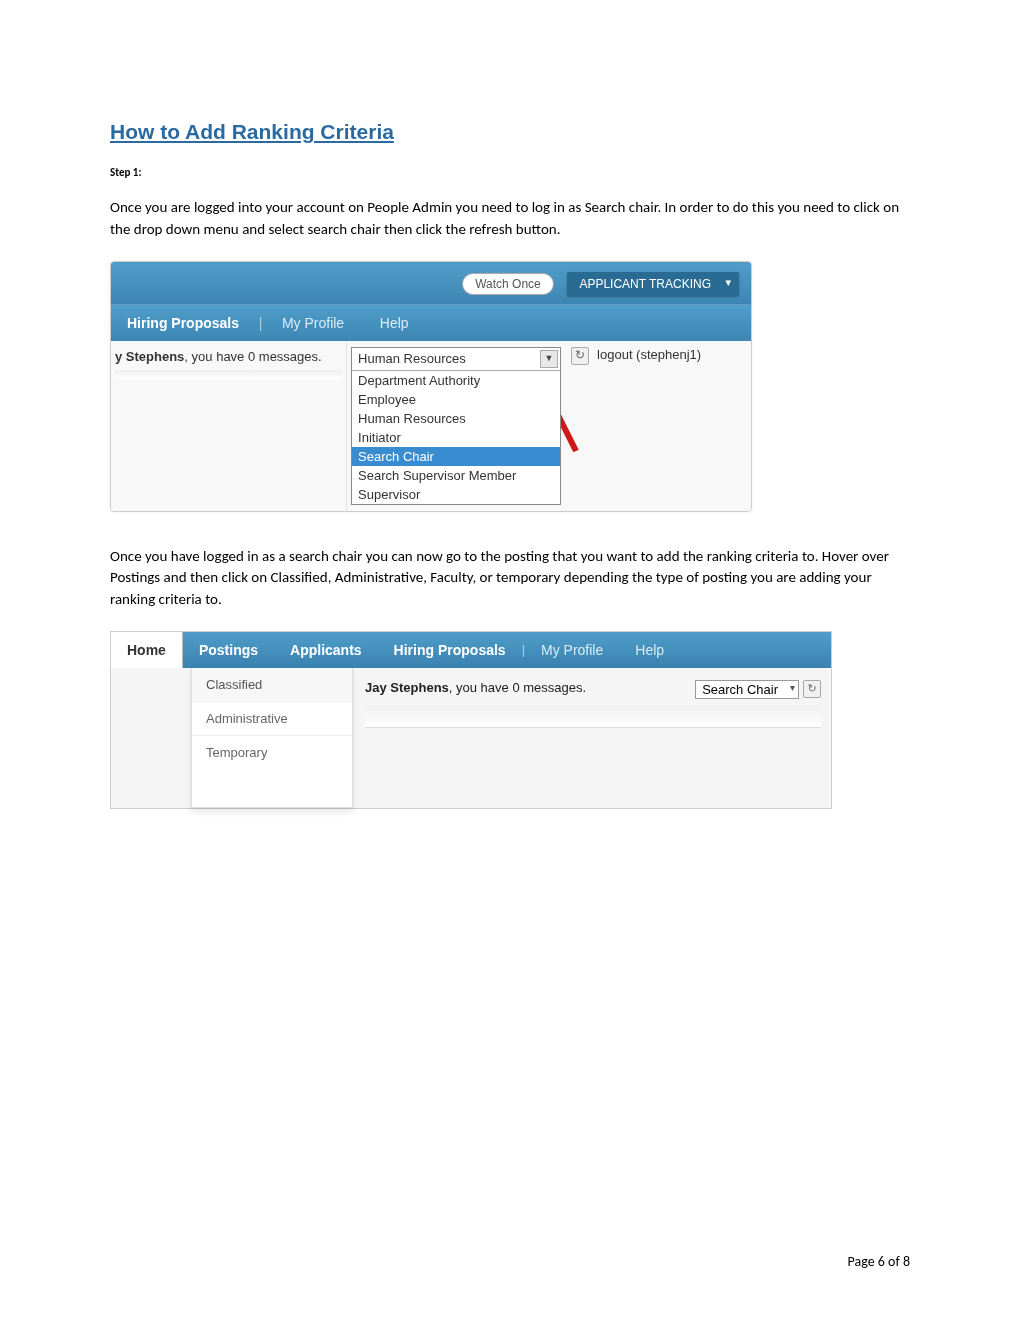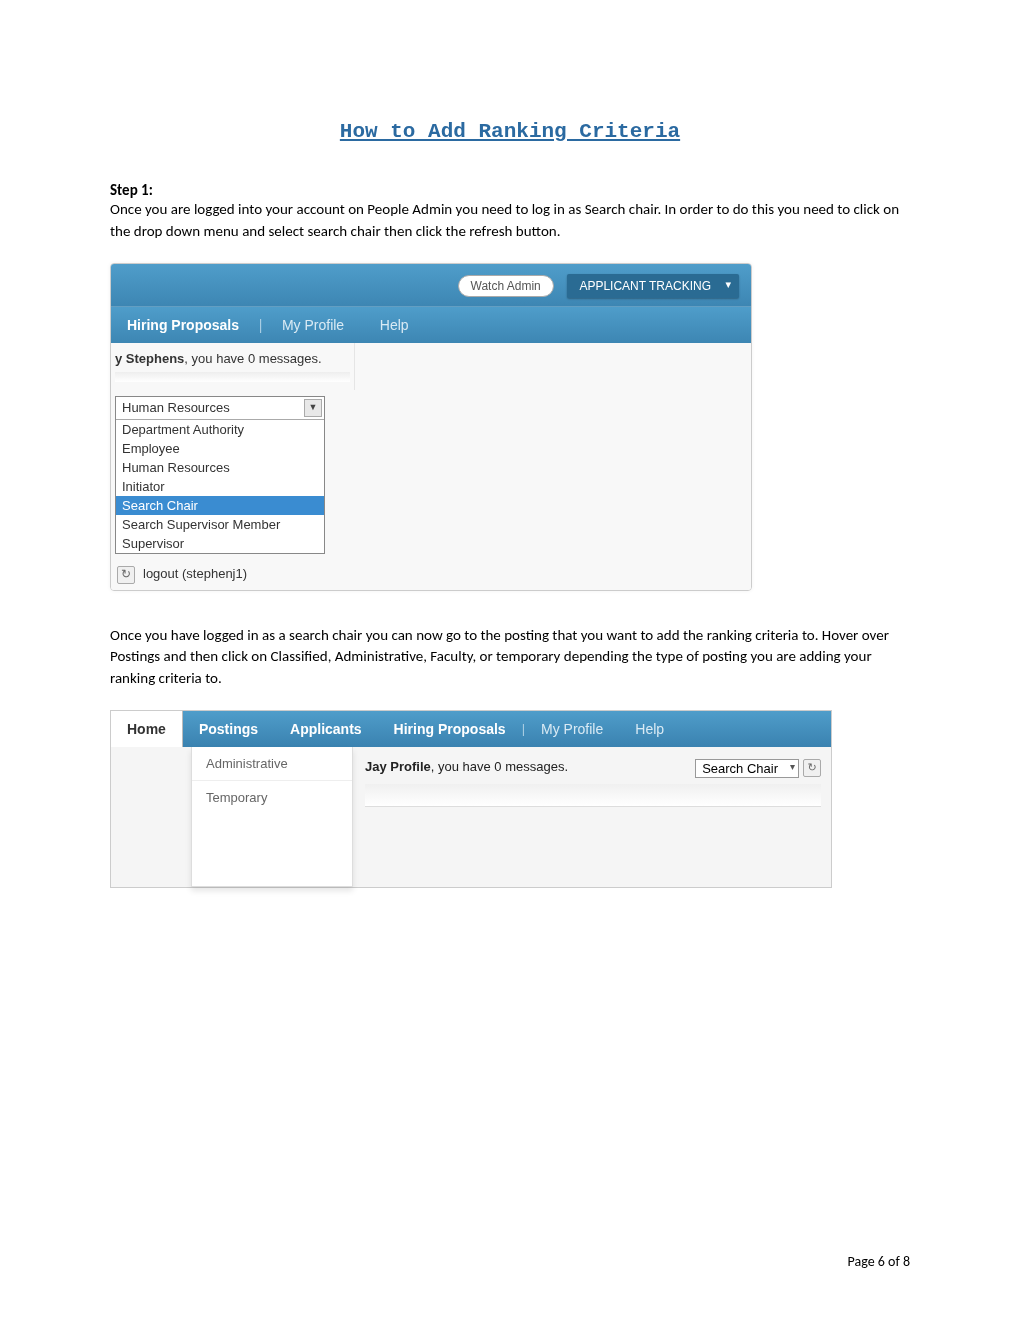--- a/index.html
+++ b/index.html
@@ -9,31 +9,32 @@
     background: #fff;
     width: 1020px;
   }
   .page {
     padding: 120px 110px 60px 110px;
     box-sizing: border-box;
     min-height: 1320px;
     position: relative;
   }
   .title {
-    text-align: center;
-    font-family: Liberation Mono, monospace;
+    text-align: left;
+    font-family: Liberation Sans, sans-serif;
     color: #2b6aa1;
     font-size: 21px;
     font-weight: bold;
     text-decoration: underline;
-    margin-bottom: 38px;
+    margin-bottom: 22px;
   }
   .step-label {
     font-weight: bold;
-    font-size: 15px;
+    font-size: 11px;
+    margin-bottom: 18px;
   }
   .para {
     font-size: 15px;
     line-height: 1.45;
     color: #000;
     margin-bottom: 20px;
   }
   
   .shot1 {
     width: 640px;
@@ -93,21 +94,20 @@
     font-weight: bold;
   }
   .shot1-nav .sep {
     color: #a9cde3;
     padding: 0;
   }
   .shot1-body {
     display: flex;
     background: #f8f8f8;
     min-height: 155px;
-    flex-direction: column;
   }
   .shot1-left {
     width: 235px;
     padding: 8px 4px 8px 4px;
     font-size: 13px;
     color: #333;
     border-right: 1px solid #e5e5e5;
   }
   .shot1-left .bold { font-weight: bold; }
   .shot1-left-under {
@@ -285,21 +285,21 @@
 <div class="page">
 
   <div class="title">How to Add Ranking Criteria</div>
 
   <div class="step-label">Step 1:</div>
 
   <div class="para">Once you are logged into your account on People Admin you need to log in as Search chair.  In order to do this you need to click on the drop down menu and select search chair then click the refresh button.</div>
 
   <div class="shot1">
     <div class="shot1-top">
-      <span class="watch-btn">Watch Admin</span>
+      <span class="watch-btn">Watch Once</span>
       <span class="tracking-btn">APPLICANT TRACKING</span>
     </div>
     <div class="shot1-nav">
       <span class="active">Hiring Proposals</span>
       <span class="sep">|</span>
       <span>My Profile</span>
       <span>Help</span>
     </div>
     <div class="shot1-body">
       <div class="shot1-left">
@@ -340,26 +340,27 @@
       <div class="tab bold">Postings</div>
       <div class="tab bold">Applicants</div>
       <div class="tab bold">Hiring Proposals</div>
       <div class="sep">|</div>
       <div class="tab">My Profile</div>
       <div class="tab">Help</div>
     </div>
     <div class="shot2-body">
       <div class="shot2-col1"></div>
       <div class="shot2-menu">
+        <div class="mi sel">Classified</div>
         <div class="mi">Administrative</div>
         <div class="mi">Temporary</div>
       </div>
       <div class="shot2-right">
         <span class="shot2-msg">
-          <span class="bold">Jay Profile</span><span>, you have 0 messages.</span>
+          <span class="bold">Jay Stephens</span><span>, you have 0 messages.</span>
         </span>
         <span class="shot2-sel">
           <span class="box">Search Chair</span>
           <span class="ref">↻</span>
         </span>
         <div style="clear:both"></div>
         <div class="shot2-under"></div>
       </div>
     </div>
   </div>

